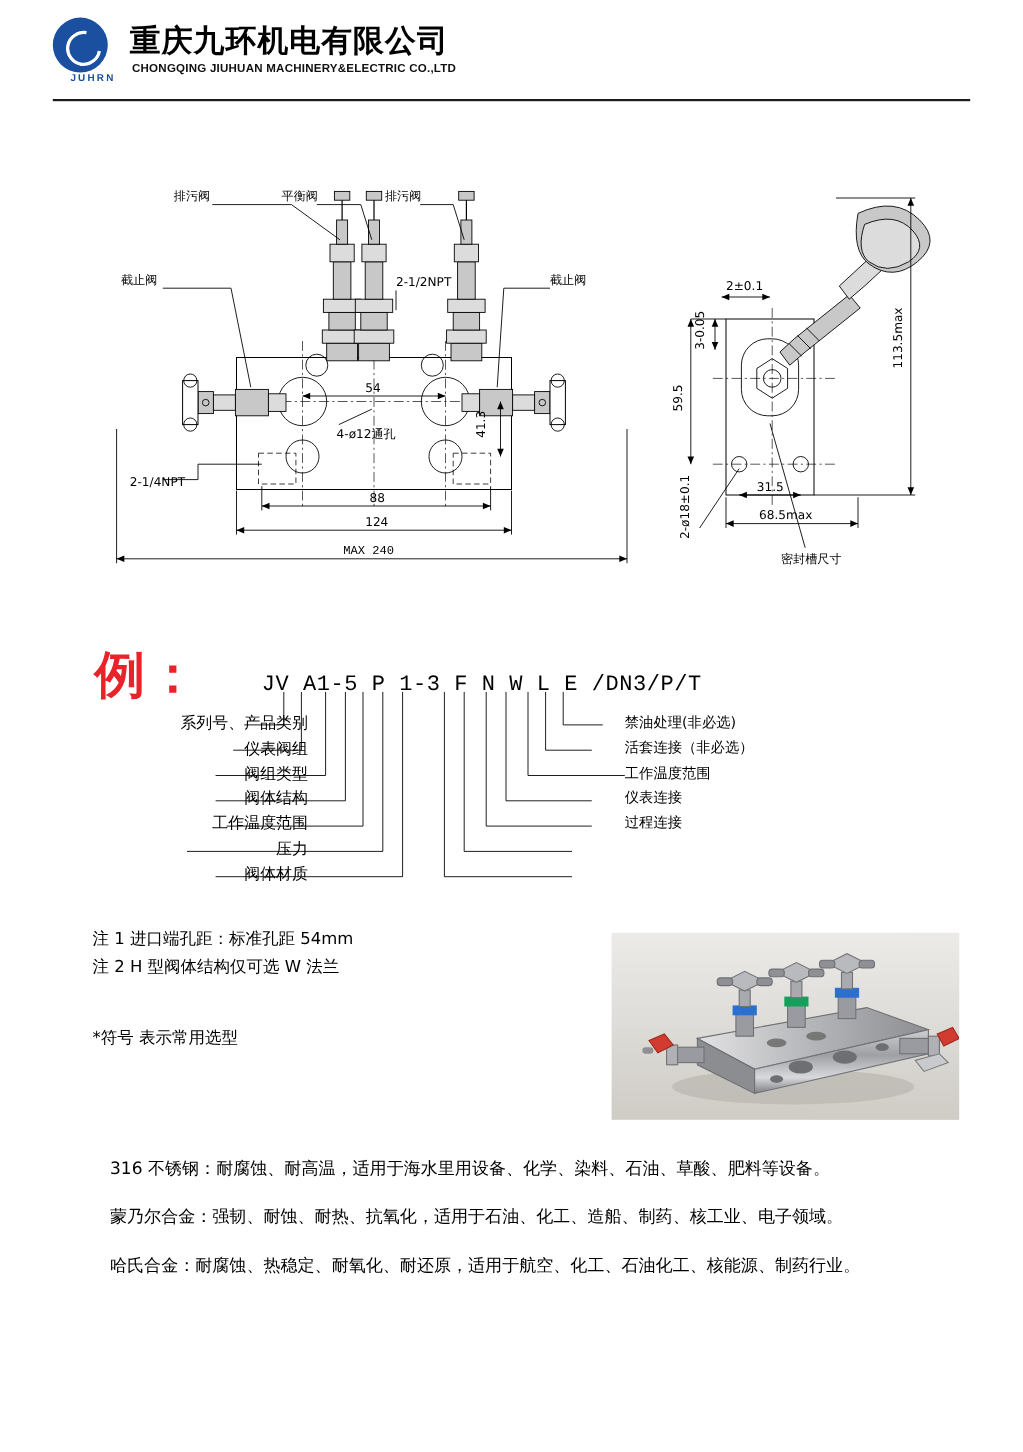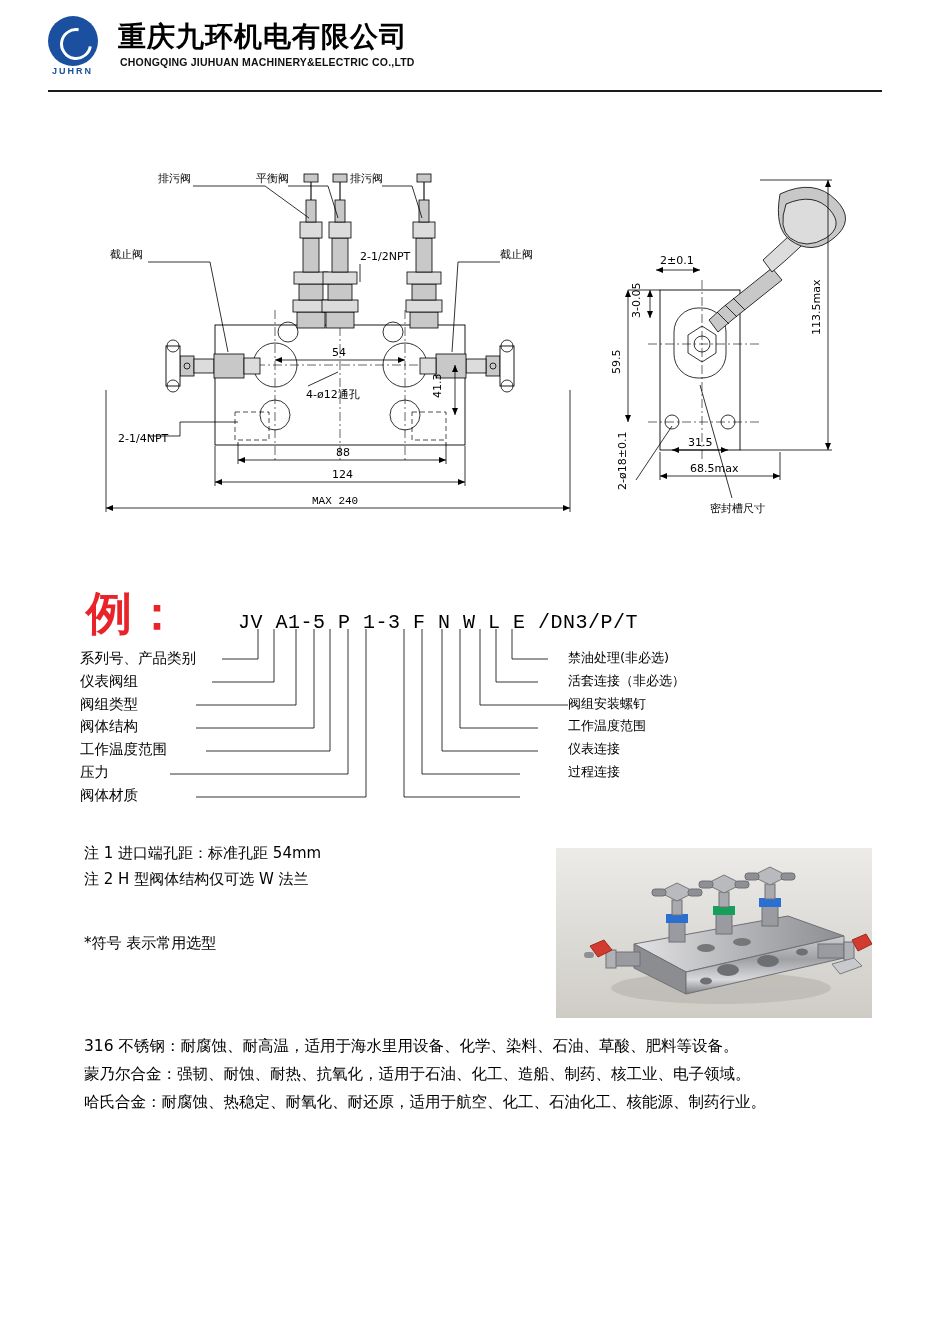--- a/index.html
+++ b/index.html
@@ -26,21 +26,21 @@
   }
   .logo-circle:after{
     content:"";
     position:absolute; left:12px; top:12px; width:26px; height:26px;
     border-radius:50%;
     border:3px solid #ffffff;
     border-right-color:transparent;
     transform: rotate(-35deg);
   }
   .logo-text {
-    position: absolute; left: 4px; top: 50px;
+    position: absolute; left: 16px; top: 50px;
     font-family: "Liberation Sans", sans-serif;
     font-size: 9px; font-weight: bold; letter-spacing: 2px;
     color: #1b4fa0;
   }
   .company-cn {
     position: absolute; left: 118px; top: 18px;
     font-size: 28px; font-weight: bold; letter-spacing: 1px;
     font-family: "DejaVu Sans", sans-serif;
   }
   .company-en {
@@ -71,20 +71,21 @@
   .code-line {
     position: absolute; left: 178px; top: 36px;
     font-family: "Liberation Mono", monospace;
     font-size: 20px; letter-spacing: .5px; white-space: pre;
   }
   .legend-left { position:absolute; left: 20px; top: 72px; width: 200px; }
   .legend-left div {
     font-size: 14.5px; line-height: 22.8px;
     font-family: "DejaVu Sans", sans-serif;
     white-space: nowrap;
+    text-align: right;
   }
   .legend-right { position:absolute; left: 508px; top: 72px; width: 290px; }
   .legend-right div {
     font-size: 13px; line-height: 22.8px;
     font-family: "DejaVu Sans", sans-serif;
     white-space: nowrap;
   }
   .leader-svg { position:absolute; left:0; top:0; width:810px; height:260px; }
 
   
@@ -107,21 +108,21 @@
   }
   .photo svg { display:block; }
 
   
   .materials {
     position: absolute; left: 84px; top: 1032px; width: 760px;
     font-family: "DejaVu Sans", sans-serif;
     font-size: 15.5px; line-height: 28px;
     text-align: justify;
   }
-  .materials p { margin: 0; }
+  .materials p { margin: 16px; }
   .dimline { stroke:#000; stroke-width:.8; fill:none; }
   .thin { stroke:#000; stroke-width:.8; fill:none; }
   .med { stroke:#000; stroke-width:1.1; fill:none; }
   .dash { stroke:#000; stroke-width:.7; fill:none; stroke-dasharray:5 3; }
   .center { stroke:#000; stroke-width:.6; fill:none; stroke-dasharray:9 3 2 3; }
   .lbl { font-family:"DejaVu Sans", sans-serif; font-size:11px; fill:#000; }
   .lblm { font-family:"Liberation Mono", monospace; font-size:11px; fill:#000; }
   .gray { fill:#c8c8c8; stroke:#000; stroke-width:.8; }
   .gray2 { fill:#dcdcdc; stroke:#000; stroke-width:.8; }
   .white { fill:#ffffff; stroke:#000; stroke-width:.9; }
@@ -380,21 +381,20 @@
     <div>阀组类型</div>
     <div>阀体结构</div>
     <div>工作温度范围</div>
     <div>压力</div>
     <div>阀体材质</div>
   </div>
 
   <div class="legend-right">
     <div>禁油处理(非必选)</div>
     <div>活套连接（非必选）</div>
-    <div>阀组安装螺钉</div>
     <div>工作温度范围</div>
     <div>仪表连接</div>
     <div>过程连接</div>
   </div>
 </div>
 
 <div class="notes">
   <div>注 1  进口端孔距：标准孔距 54mm</div>
   <div>注 2   H 型阀体结构仅可选 W 法兰</div>
 </div>

